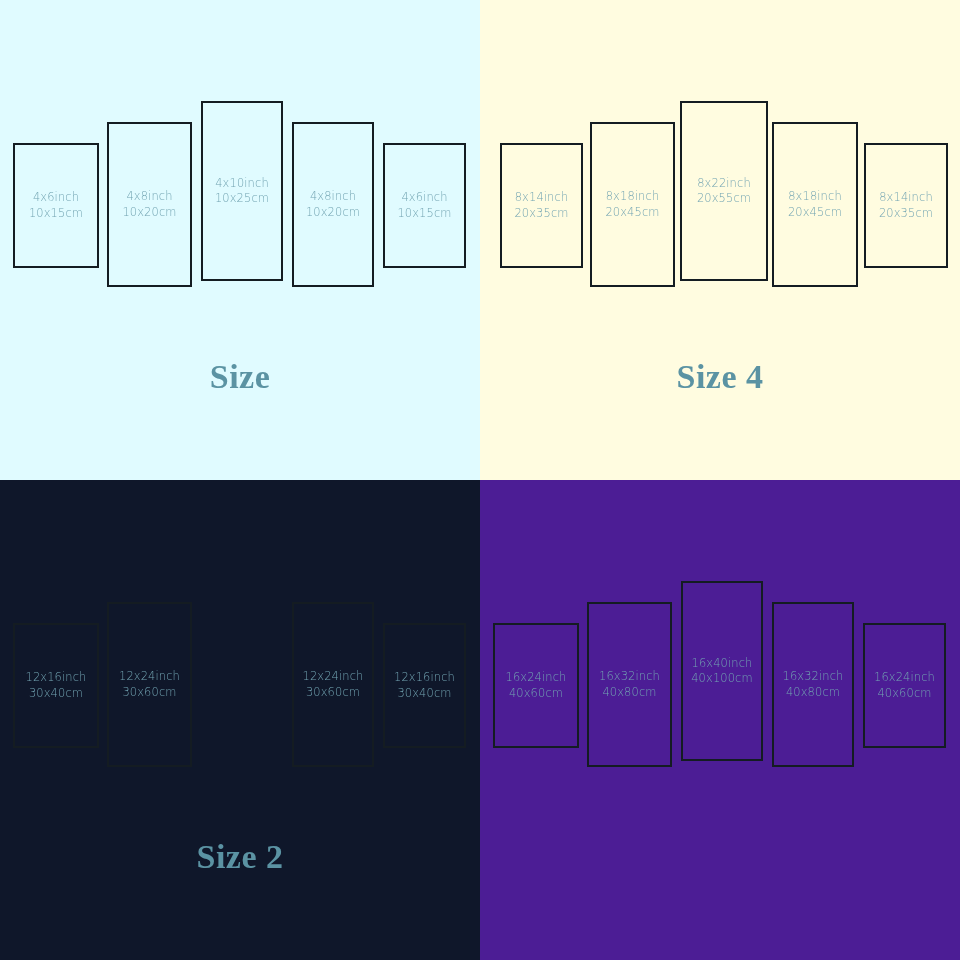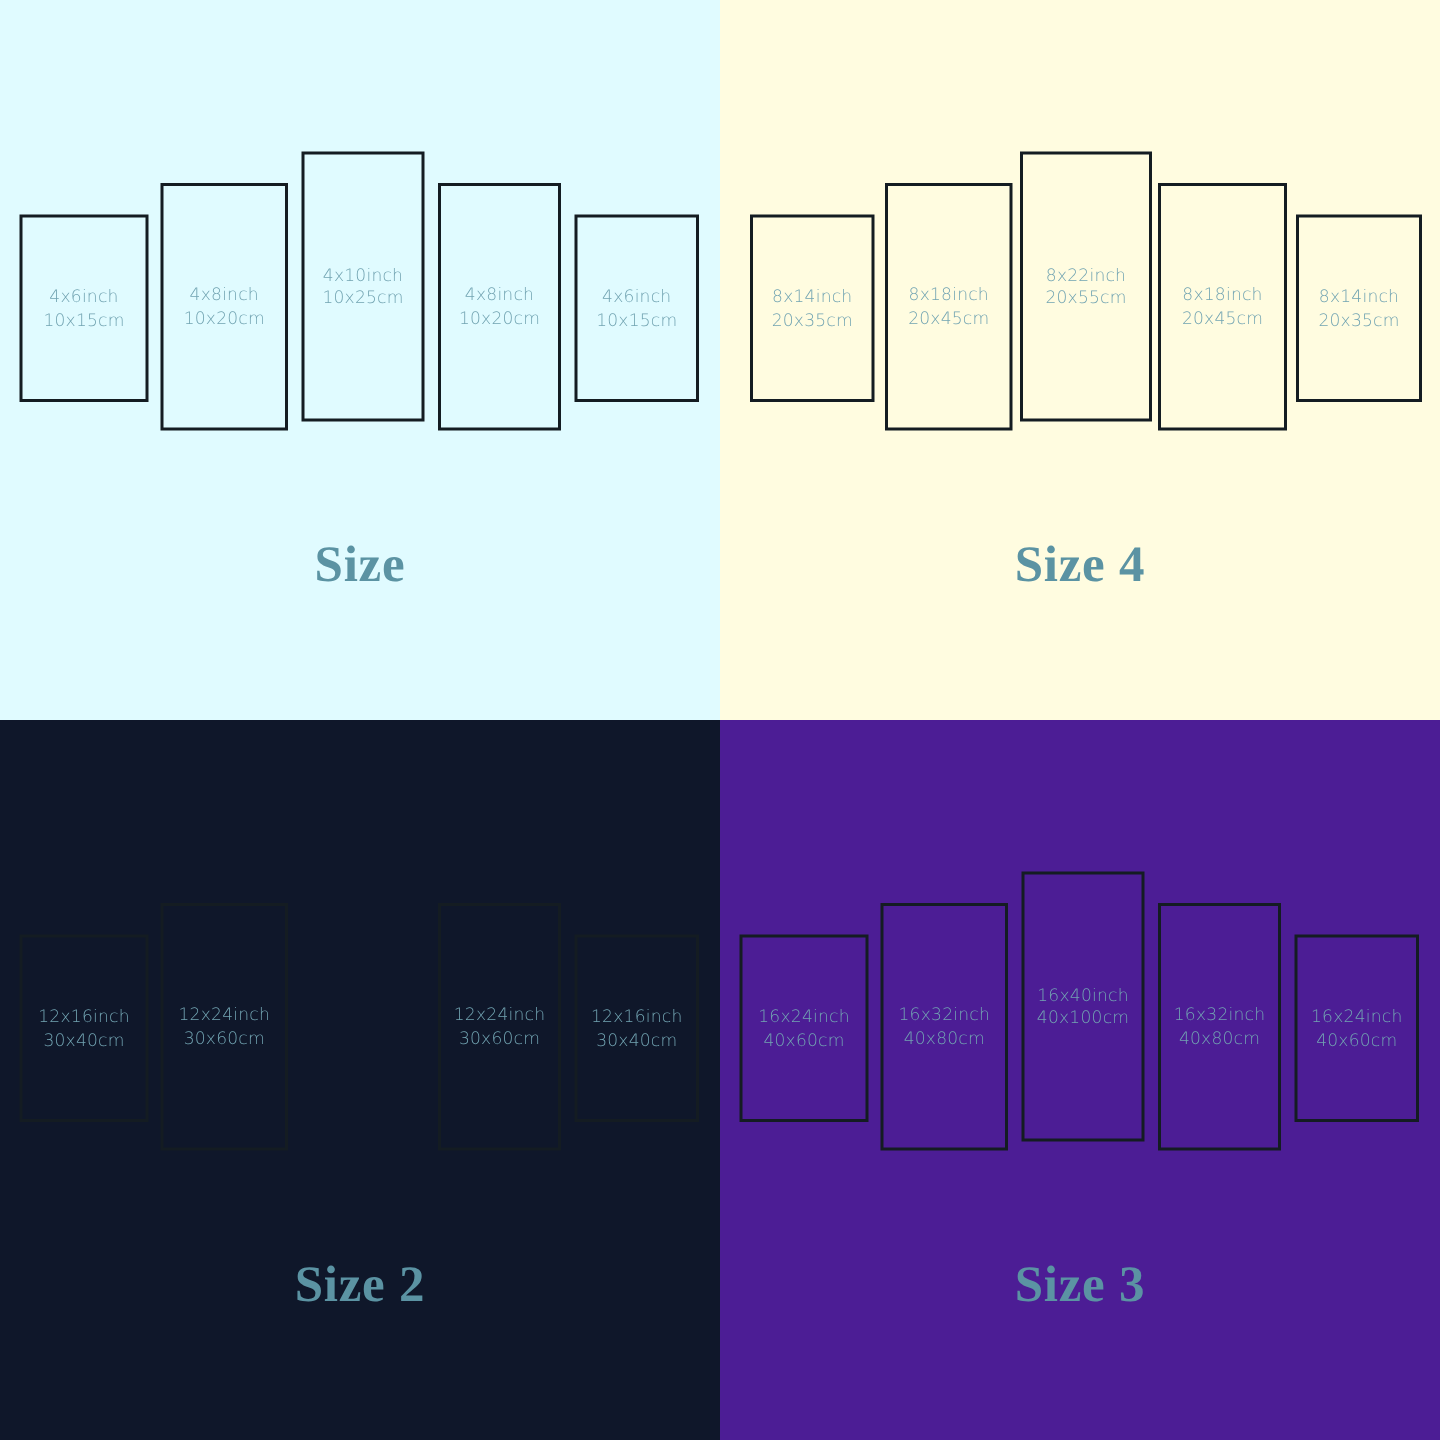--- a/index.html
+++ b/index.html
@@ -231,16 +231,15 @@
           <span class="ln">40x80cm</span>
         </div>
       </div>
       <div class="panel p5">
         <div class="panel-label">
           <span class="ln">16x24inch</span>
           <span class="ln">40x60cm</span>
         </div>
       </div>
     </div>
-    <div class="title">Size 3</div>
   </div>
 
 </div>
 
 </body></html>

